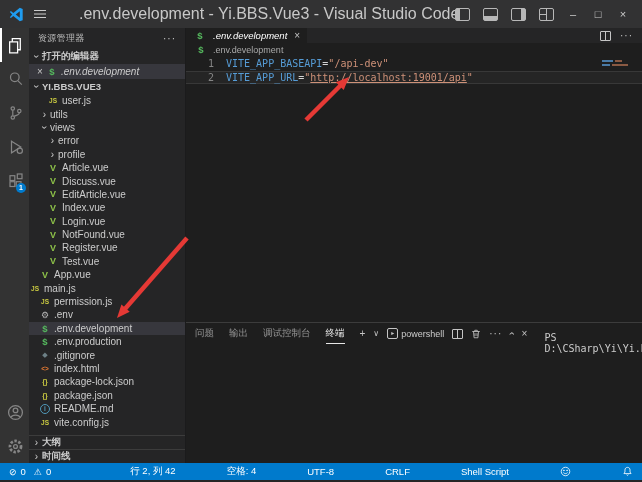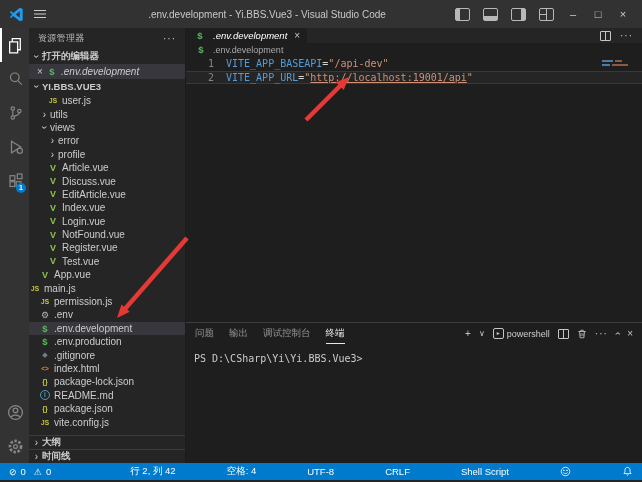--- a/index.html
+++ b/index.html
@@ -3,21 +3,21 @@
 <meta charset="utf-8">
 <style>
   html,body{margin:0;padding:0;}
   body{width:642px;height:482px;position:relative;overflow:hidden;background:#1e1e1e;
        font-family:"Liberation Sans",sans-serif;color:#cccccc;-webkit-font-smoothing:antialiased;}
   .app{width:642px;height:482px;position:relative;display:flex;flex-direction:column;}
 
   
   .titlebar{height:28px;background:#323233;display:flex;align-items:center;flex-shrink:0;}
   .tb-left{display:flex;align-items:center;gap:10px;padding-left:9px;width:70px;flex-shrink:0;}
-  .tb-title{flex:1;text-align:center;font-size:10px;color:#c8c8c8;white-space:nowrap;overflow:hidden;}
+  .tb-title{flex:1;text-align:center;font-size:16px;color:#c8c8c8;white-space:nowrap;overflow:hidden;}
   .tb-right{display:flex;align-items:center;gap:13px;padding-right:13px;flex-shrink:0;}
   .lay-ic{width:13px;height:11px;border:1px solid #b8b8b8;border-radius:2px;position:relative;display:inline-block;}
   .lay-ic i{position:absolute;background:#b8b8b8;}
   .lay-ic.left i{left:0;top:0;bottom:0;width:4px;}
   .lay-ic.bottom i{left:0;right:0;bottom:0;height:4px;}
   .lay-ic.right i{right:0;top:0;bottom:0;width:4px;}
   .lay-ic.grid i.v{left:6px;top:0;bottom:0;width:1px;}
   .lay-ic.grid i.h{left:0;right:6px;top:5px;height:1px;}
   .wc{font-size:11px;color:#cccccc;width:12px;text-align:center;display:inline-block;}
 
@@ -76,21 +76,21 @@
   .tk-key{color:#569cd6;}
   .tk-op{color:#d4d4d4;}
   .tk-str{color:#ce9178;}
   .tk-link{color:#ce9178;text-decoration:underline;cursor:pointer;}
   .minimap{position:absolute;top:4px;right:6px;width:34px;}
   .mm-row{height:2px;margin-bottom:2px;display:flex;gap:2px;}
   .mm-b{background:#4a7aa5;height:2px;}
   .mm-o{background:#8a5a43;height:2px;}
 
   
-  .panel{height:140px;border-top:1px solid #3c3c3c;display:flex;flex-direction:column;flex-shrink:0;background:#1e1e1e;}
+  .panel{height:140px;border-top:1px solid #3c3c3c;display:flex;flex-direction:row;flex-shrink:0;background:#1e1e1e;}
   .panel-bar{height:21px;display:flex;align-items:center;padding:0 9px;flex-shrink:0;}
   .ptab{font-size:9.5px;color:#969696;margin-right:15px;height:100%;display:flex;align-items:center;box-sizing:border-box;
         border-bottom:1px solid transparent;cursor:pointer;}
   .ptab.active{color:#e7e7e7;border-bottom-color:#e7e7e7;}
   .panel-actions{margin-left:auto;display:flex;align-items:center;gap:8px;color:#c5c5c5;font-size:10px;}
   .pa{cursor:pointer;display:inline-flex;align-items:center;}
   .ps-ic{width:9px;height:9px;border:1px solid #c5c5c5;border-radius:2px;font-size:6px;line-height:8px;text-align:center;color:#c5c5c5;}
   .ps-lbl{font-size:9px;color:#cccccc;margin-left:3px;}
   .rot-up{display:inline-block;transform:rotate(-90deg);font-size:10px;}
   .term{flex:1;font-family:"DejaVu Sans Mono","Liberation Mono",monospace;font-size:10px;color:#cccccc;padding:9px 8px;}
@@ -342,29 +342,29 @@
             <span class="lbl">index.html</span>
           </div>
           <div class="trow" style="padding-left: 10px;">
             <span class="fic">
               <span style="color: rgb(203, 203, 65); font-size: 7px; font-weight: bold;">{}</span>
             </span>
             <span class="lbl">package-lock.json</span>
           </div>
           <div class="trow" style="padding-left: 10px;">
             <span class="fic">
+              <span style="color: rgb(203, 203, 65); font-size: 7px; font-weight: bold;">{}</span>
+            </span>
+            <span class="lbl">package.json</span>
+          </div>
+          <div class="trow" style="padding-left: 10px;">
+            <span class="fic">
               <span class="circled" style="color: rgb(81, 154, 186); font-size: 6.5px; font-weight: bold;">i</span>
             </span>
             <span class="lbl">README.md</span>
-          </div>
-          <div class="trow" style="padding-left: 10px;">
-            <span class="fic">
-              <span style="color: rgb(203, 203, 65); font-size: 7px; font-weight: bold;">{}</span>
-            </span>
-            <span class="lbl">package.json</span>
           </div>
           <div class="trow" style="padding-left: 10px;">
             <span class="fic">
               <span style="color: rgb(203, 203, 65); font-size: 6.5px; font-weight: bold;">JS</span>
             </span>
             <span class="lbl">vite.config.js</span>
           </div>
         </div>
       <div class="sb-bottom" id="sb-bottom">
           <div class="sb-bsec">

